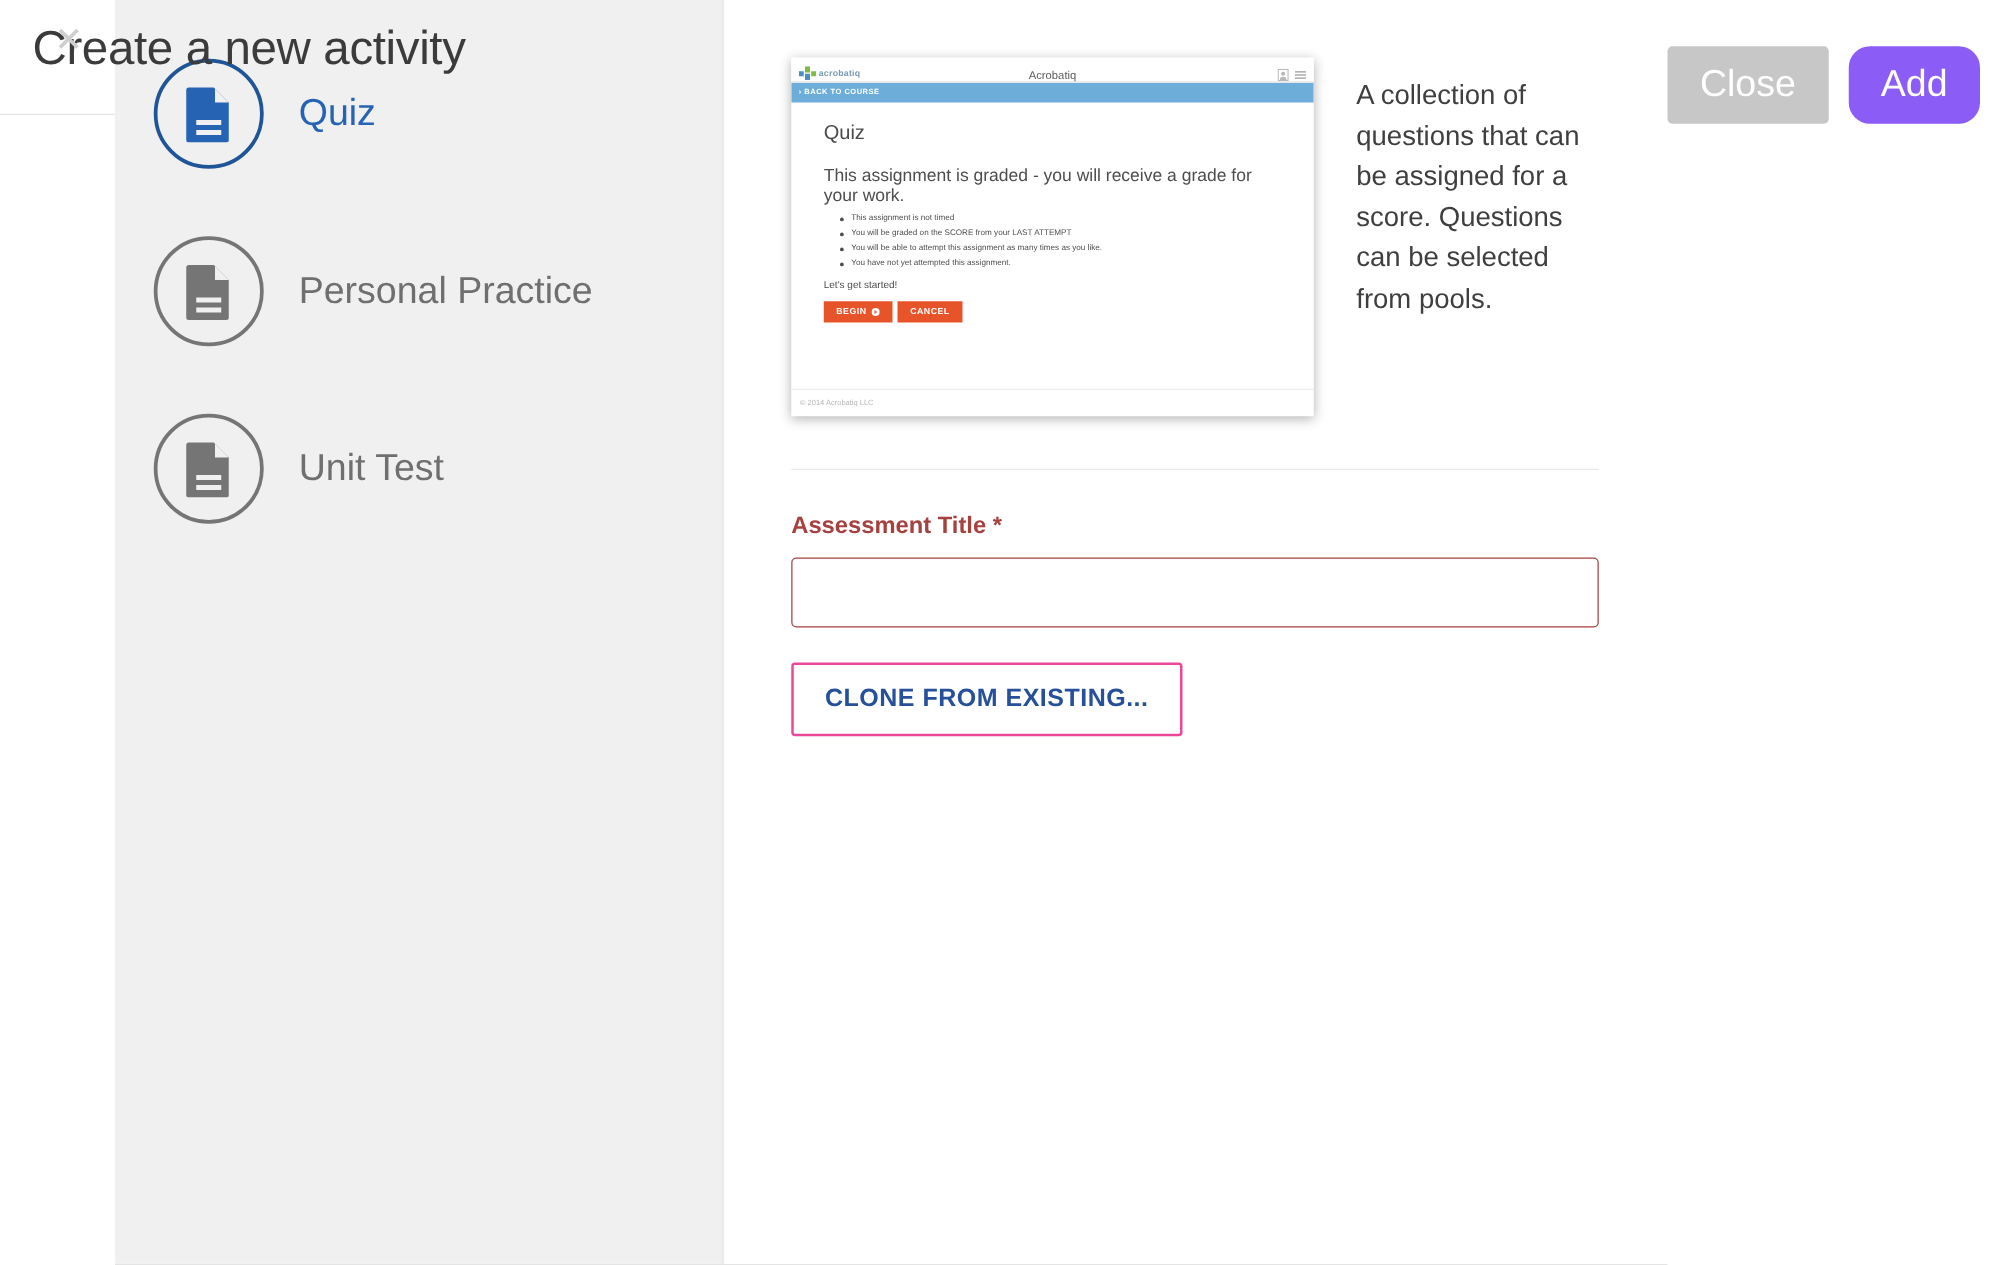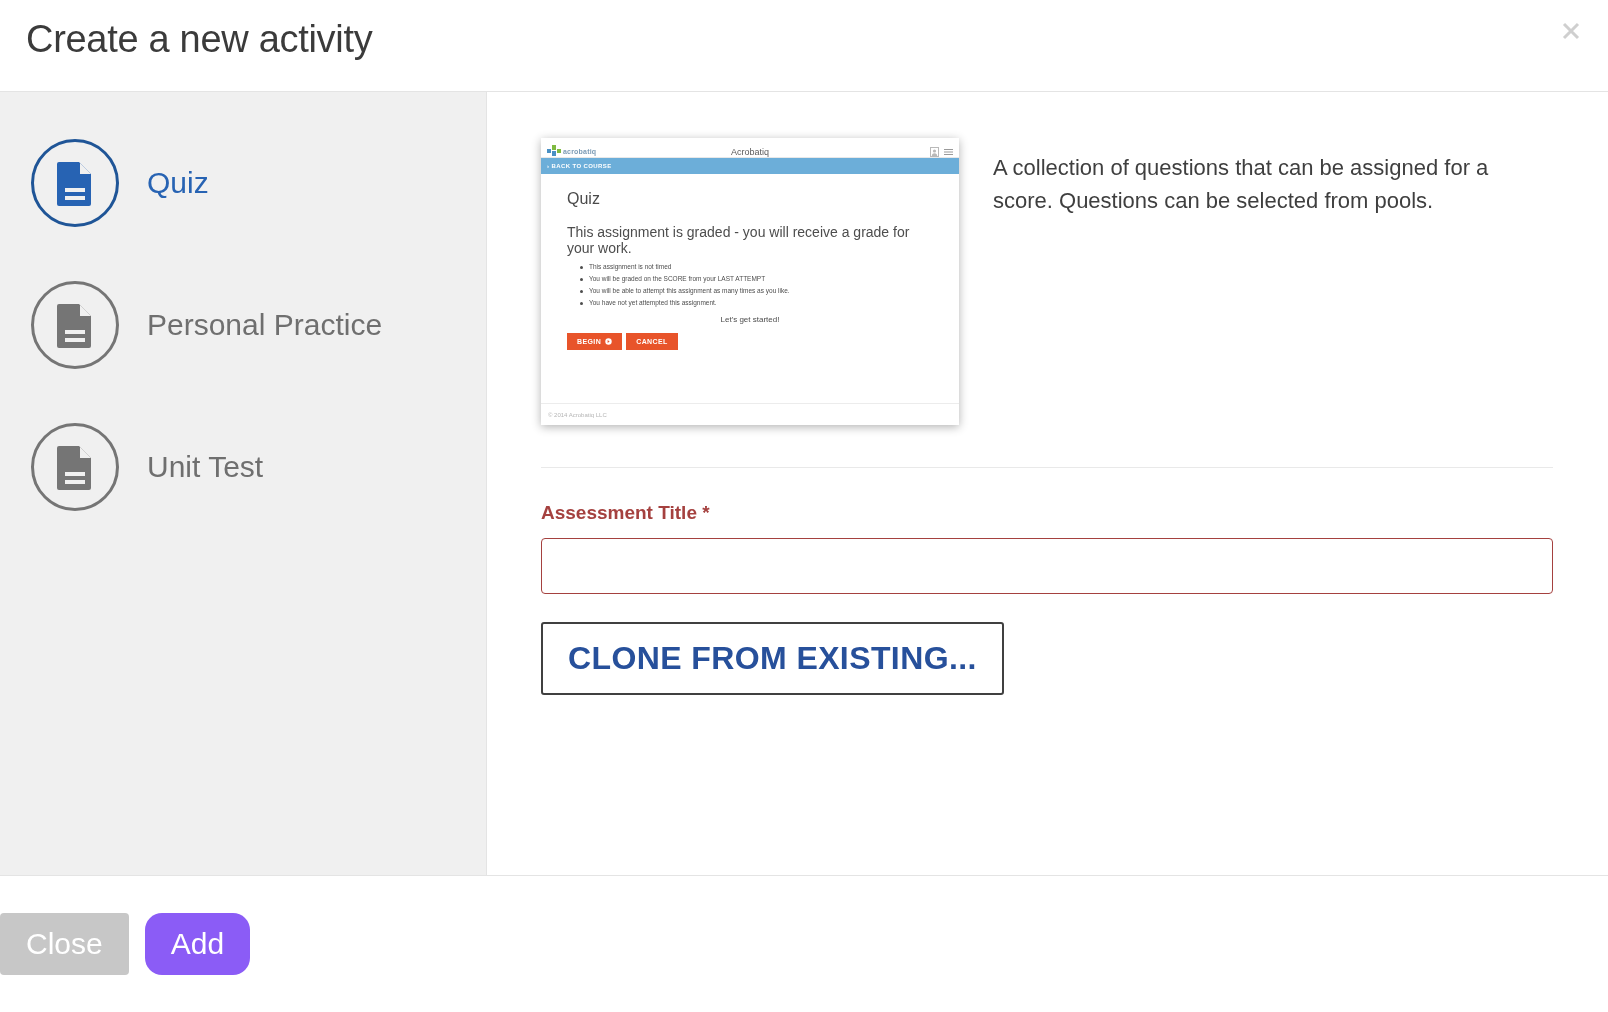--- a/index.html
+++ b/index.html
@@ -10,21 +10,21 @@
     width: 1608px;
     height: 1012px;
     background: #ffffff;
     font-family: "Liberation Sans", sans-serif;
     overflow: hidden;
   }
   .modal {
     width: 1608px;
     height: 1012px;
     display: flex;
-    flex-direction: column;
+    flex-direction: row;
     background: #ffffff;
     position: relative;
   }
 
   
   .modal-header {
     height: 92px;
     flex: 0 0 92px;
     border-bottom: 1px solid #e4e4e4;
     position: relative;
@@ -210,21 +210,20 @@
     top: 3px;
     width: 3px;
     height: 3px;
     background: #4d4d4d;
     border-radius: 50%;
   }
   .pv-lets {
     font-size: 8px;
     color: #4d4d4d;
     margin: 0 0 9px 0;
-    text-align: center;
   }
   .pv-buttons {
     display: flex;
     gap: 4px;
   }
   .pv-btn {
     background: #e8542a;
     color: #ffffff;
     font-size: 7px;
     font-weight: 700;
@@ -289,24 +288,24 @@
     background: #ffffff;
     font-size: 21px;
     font-family: "Liberation Sans", sans-serif;
     color: #333;
     padding: 0 12px;
     outline: none;
   }
   .clone-btn {
     margin-top: 28px;
     display: inline-block;
-    border: 2px solid #404040;
+    border: 2px solid #ec4899;
     background: #ffffff;
     color: #27509b;
-    font-size: 32px;
+    font-size: 20px;
     font-weight: 700;
     letter-spacing: 0.4px;
     padding: 16px 25px;
     border-radius: 3px;
     cursor: pointer;
     font-family: "Liberation Sans", sans-serif;
   }
 
   
   .modal-footer {

